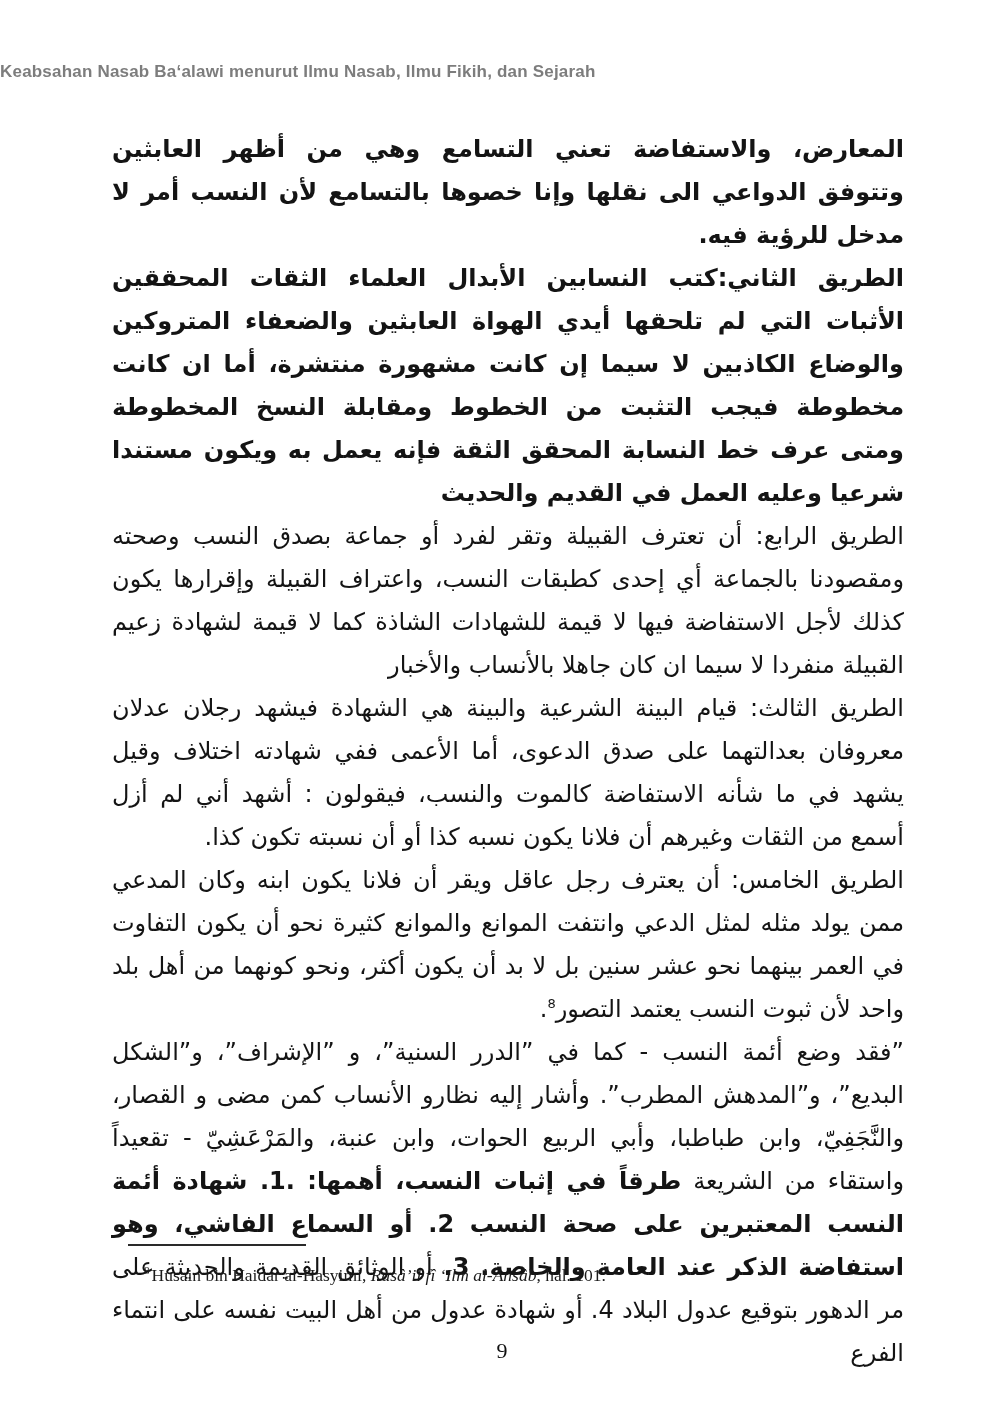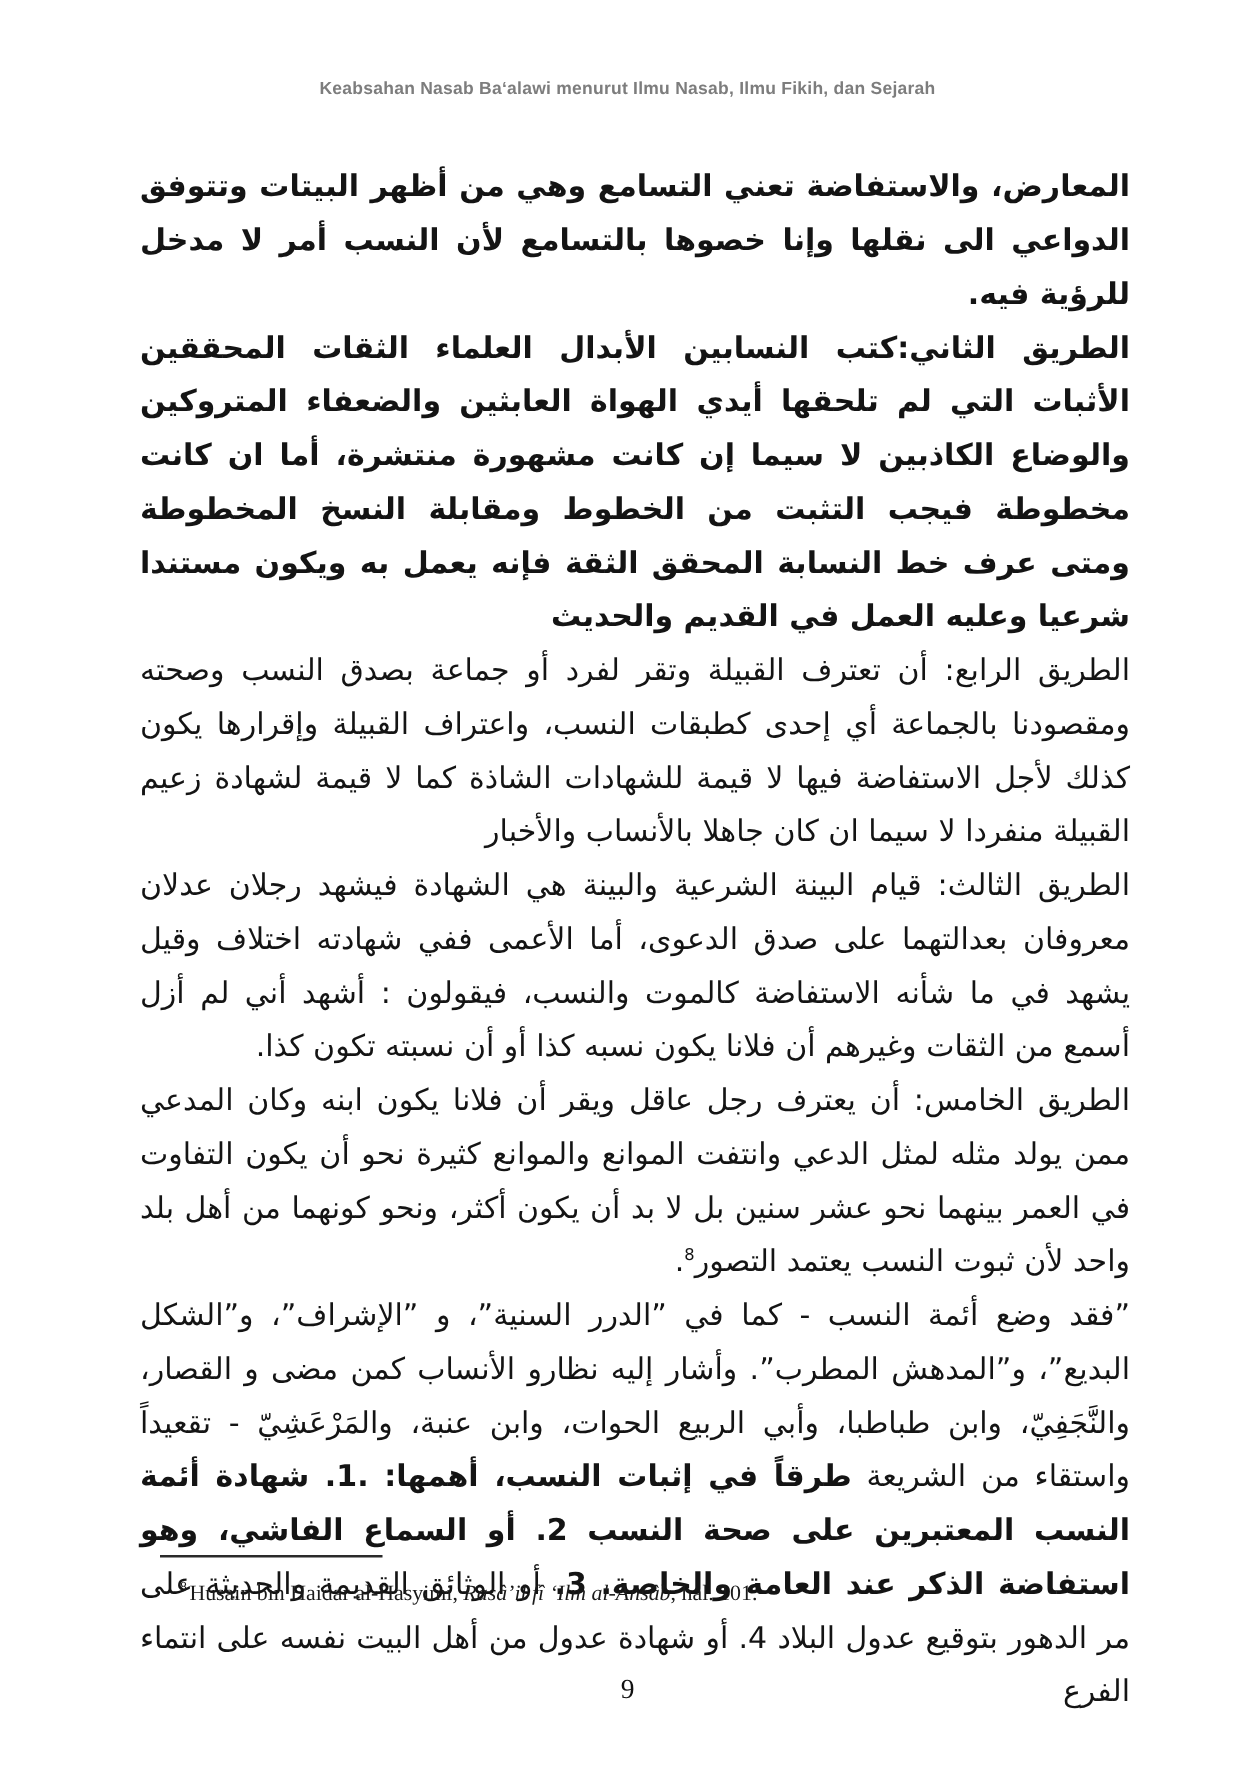--- a/index.html
+++ b/index.html
@@ -9,23 +9,22 @@
     height: 1417px;
     margin: 0 auto;
     background: #ffffff;
     overflow: hidden;
   }
   .running-header {
     position: absolute;
     top: 62px;
     left: 0;
     width: 100%;
-    text-align: center;
     font-family: "Liberation Sans", sans-serif;
-    font-size: 14px;
+    font-size: 17px;
     font-weight: 600;
     letter-spacing: 0.2px;
     color: #7d7d7d;
   }
   .body-text {
     position: absolute;
     top: 128px;
     right: 100px;
     width: 792px;
     direction: rtl;
@@ -78,21 +77,21 @@
   }
 </style>
 </head>
 <body>
 
 <div class="page">
 
   <div class="running-header">Keabsahan Nasab Ba‘alawi menurut Ilmu Nasab, Ilmu Fikih, dan Sejarah</div>
 
   <div class="body-text" dir="rtl" lang="ar">
-    <p class="bold">المعارض، والاستفاضة تعني التسامع وهي من أظهر البيتات وتتوفق الدواعي الى نقلها وإنا خصوها بالتسامع لأن النسب أمر لا مدخل للرؤية فيه.</p>
+    <p class="bold">المعارض، والاستفاضة تعني التسامع وهي من أظهر العابثين وتتوفق الدواعي الى نقلها وإنا خصوها بالتسامع لأن النسب أمر لا مدخل للرؤية فيه.</p>
     <p class="bold">الطريق الثاني:كتب النسابين الأبدال العلماء الثقات المحققين الأثبات التي لم تلحقها أيدي الهواة العابثين والضعفاء المتروكين والوضاع الكاذبين لا سيما إن كانت مشهورة منتشرة، أما ان كانت مخطوطة فيجب التثبت من الخطوط ومقابلة النسخ المخطوطة ومتى عرف خط النسابة المحقق الثقة فإنه يعمل به ويكون مستندا شرعيا وعليه العمل في القديم والحديث</p>
     <p>الطريق الرابع: أن تعترف القبيلة وتقر لفرد أو جماعة بصدق النسب وصحته ومقصودنا بالجماعة أي إحدى كطبقات النسب، واعتراف القبيلة وإقرارها يكون كذلك لأجل الاستفاضة فيها لا قيمة للشهادات الشاذة كما لا قيمة لشهادة زعيم القبيلة منفردا لا سيما ان كان جاهلا بالأنساب والأخبار</p>
     <p>الطريق الثالث: قيام البينة الشرعية والبينة هي الشهادة فيشهد رجلان عدلان معروفان بعدالتهما على صدق الدعوى، أما الأعمى ففي شهادته اختلاف وقيل يشهد في ما شأنه الاستفاضة كالموت والنسب، فيقولون : أشهد أني لم أزل أسمع من الثقات وغيرهم أن فلانا يكون نسبه كذا أو أن نسبته تكون كذا.</p>
     <p><span>الطريق الخامس: أن يعترف رجل عاقل ويقر أن فلانا يكون ابنه وكان المدعي ممن يولد مثله لمثل الدعي وانتفت الموانع والموانع كثيرة نحو أن يكون التفاوت في العمر بينهما نحو عشر سنين بل لا بد أن يكون أكثر، ونحو كونهما من أهل بلد واحد لأن ثبوت النسب يعتمد التصور</span><sup>8</sup><span>.</span></p>
     <p><span>”فقد وضع أئمة النسب - كما في ”الدرر السنية”، و ”الإشراف”، و”الشكل البديع”، و”المدهش المطرب”. وأشار إليه نظارو الأنساب كمن مضى و القصار، والنَّجَفِيّ، وابن طباطبا، وأبي الربيع الحوات، وابن عنبة، والمَرْعَشِيّ - تقعيداً واستقاء من الشريعة </span><span class="bold">طرقاً في إثبات النسب، أهمها: .1. شهادة أئمة النسب المعتبرين على صحة النسب 2. أو السماع الفاشي، وهو استفاضة الذكر عند العامة والخاصة. 3. </span><span>أو الوثائق القديمة والحديثة على مر الدهور بتوقيع عدول البلاد 4. أو شهادة عدول من أهل البيت نفسه على انتماء الفرع</span></p>
   </div>
 
   <div class="footnote-area">
     <div class="footnote-rule"></div>
     <div class="footnote"><sup class="fn-marker">8</sup><span>Husain bin Haidar al-Hasyimi, </span><i>Rasâ’il fî ‘Ilm al-Ansâb</i><span>, hal. 101.</span></div>

